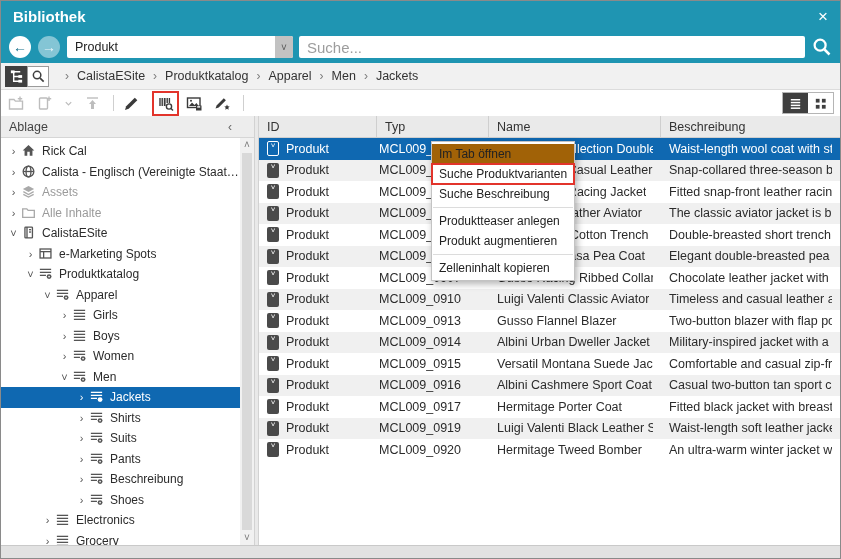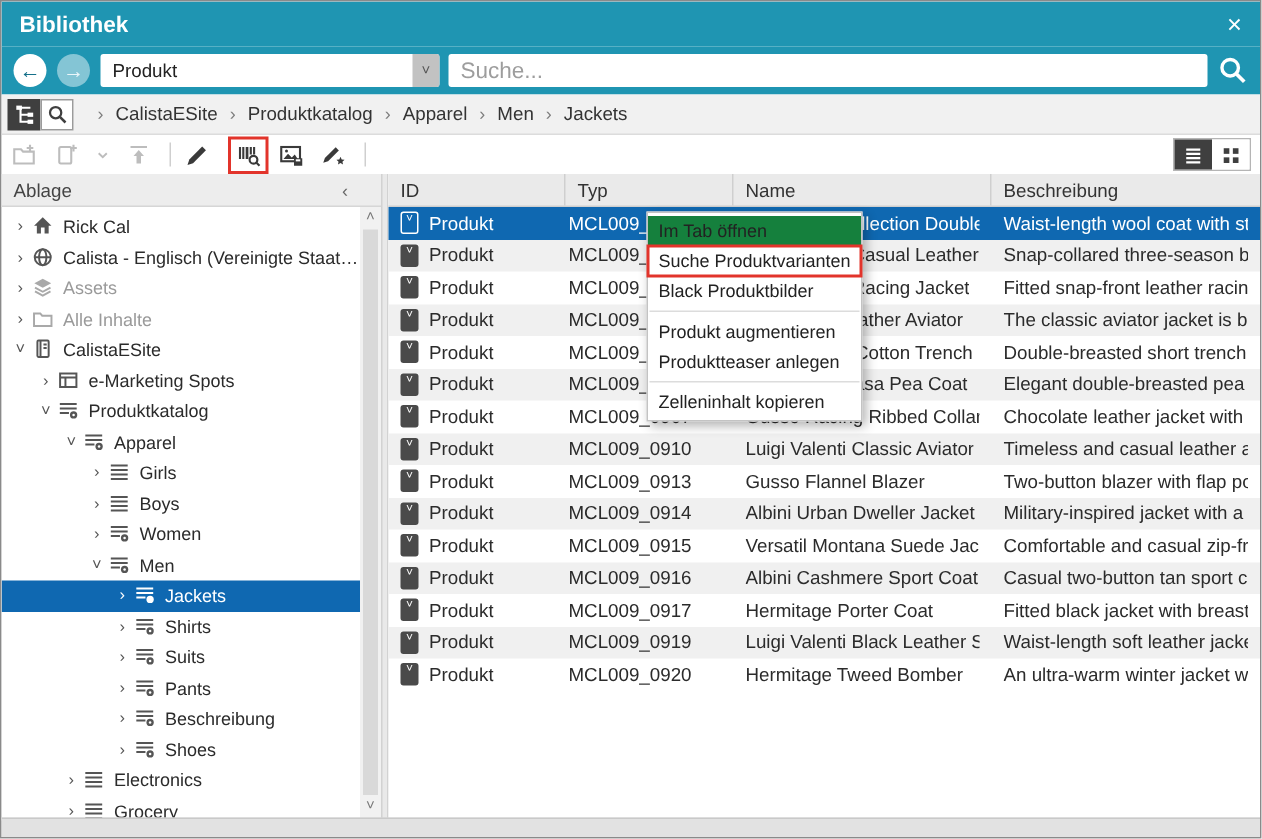--- a/index.html
+++ b/index.html
@@ -106,21 +106,21 @@
   .ticon::after { content:"˅"; position:absolute; left:0; right:0; top:0px; text-align:center;
                   color:#fff; font-size:8px; line-height:8px; }
   .trow.selected .ticon { background:transparent; border:1px solid #fff; }
   .tcell-text { overflow:hidden; white-space:nowrap; }
 
   
   .ctxmenu { position:absolute; left:430px; top:140px; min-width:118px; background:#fff;
              border:1px solid #c3c3c3; box-shadow:2px 3px 7px rgba(0,0,0,0.3); z-index:30;
              padding:2px 0; font-size:12px; color:#222; }
   .menu-item { height:20px; line-height:20px; padding:0 7px; white-space:nowrap; cursor:pointer; }
-  .menu-item.hover { background:#15803d; }
+  .menu-item.hover { background:#a16207; }
   .menu-item.annotated { outline:2px solid #e2342b; outline-offset:-1px; }
   .menu-sep { height:1px; background:#dcdcdc; margin:3px 1px; }
 
   
   .footer { position:absolute; left:0; bottom:0; width:100%; height:13px; background:#e2e2e2;
             border-top:1px solid #c9c9c9; }
 </style>
 <style>.tbicon .tst{stroke:#3a3a3a;fill:none;stroke-width:1.4}.tbicon .tfl{fill:#3a3a3a}
 .tbicon.disabled .tst{stroke:#bdbdbd}.tbicon.disabled .tfl{fill:#bdbdbd}</style></head>
 <body>
@@ -715,22 +715,22 @@
               <span class="tcell-text">An ultra-warm winter jacket wit…</span>
             </div>
           </div>
         </div>
     </div>
   </div>
 
   <div class="ctxmenu" id="ctxmenu">
       <div class="menu-item hover">Im Tab öffnen</div>
       <div class="menu-item annotated">Suche Produktvarianten</div>
-      <div class="menu-item">Black Produktbilder</div>
+      <div class="menu-item">Suche Beschreibung</div>
       <div class="menu-sep"></div>
+      <div class="menu-item">Produktteaser anlegen</div>
       <div class="menu-item">Produkt augmentieren</div>
-      <div class="menu-item">Produktteaser anlegen</div>
       <div class="menu-sep"></div>
       <div class="menu-item">Zelleninhalt kopieren</div>
     </div>
 
   <div class="footer"></div>
 </div>
 
 </body></html>

